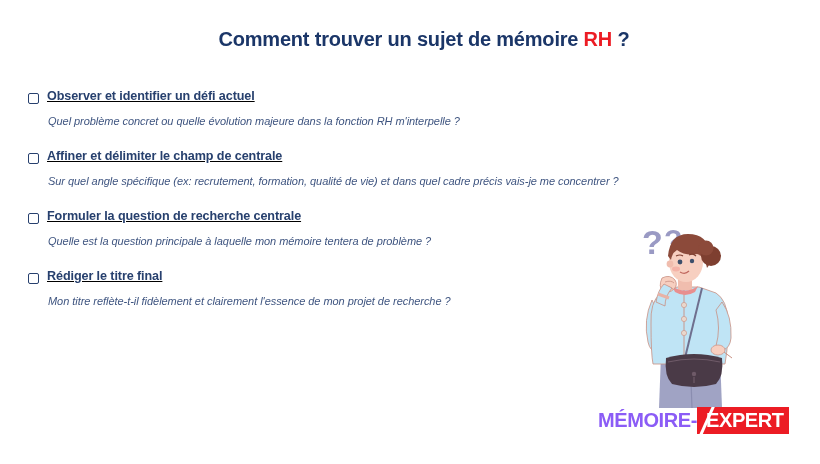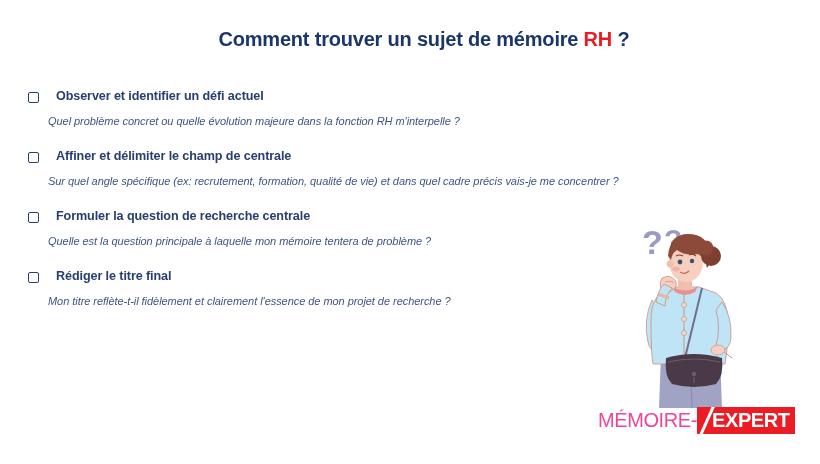--- a/index.html
+++ b/index.html
@@ -23,21 +23,21 @@
   }
   .title .hl{color:#ec1c24;}
   .title .q{color:#1b3668;}
 
   
   .list{
     position:absolute;left:28px;top:88px;width:760px;
   }
   .item{margin-bottom:19px;}
   .item-head{
-    display:flex;align-items:center;gap:17px;
+    display:flex;align-items:flex-end;gap:8px;text-decoration:underline;
   }
   .cbox{
     width:11px;height:11px;
     border:1.6px solid #27406e;
     border-radius:2px;
     background:#ffffff;
     flex:0 0 auto;
     margin-top:3px;
     box-sizing:border-box;
   }
@@ -57,30 +57,30 @@
     position:absolute;left:612px;top:222px;width:178px;height:186px;
   }
   .illus svg{display:block;width:178px;height:186px;}
 
   
   .logo{
     position:absolute;left:598px;top:406px;
     display:flex;align-items:center;height:28px;
   }
   .logo-left{
-    font-size:20px;font-weight:normal;color:#ec4899;
+    font-size:20px;font-weight:bold;color:#8b5cf6;
     letter-spacing:-0.4px;line-height:1;
   }
   .logo-right{
     position:relative;
     background:#ec1c24;
     color:#ffffff;
     font-size:20px;font-weight:bold;
     letter-spacing:-0.4px;line-height:1;
-    padding:3px 5px 4px 15px;
+    padding:3px 5px 4px 9px;
     margin-left:0px;
     overflow:hidden;
   }
   .logo-slash{
     position:absolute;left:8px;top:-5px;
     width:3px;height:40px;
     background:#ffffff;
     transform:rotate(24deg);
     transform-origin:center;
   }

